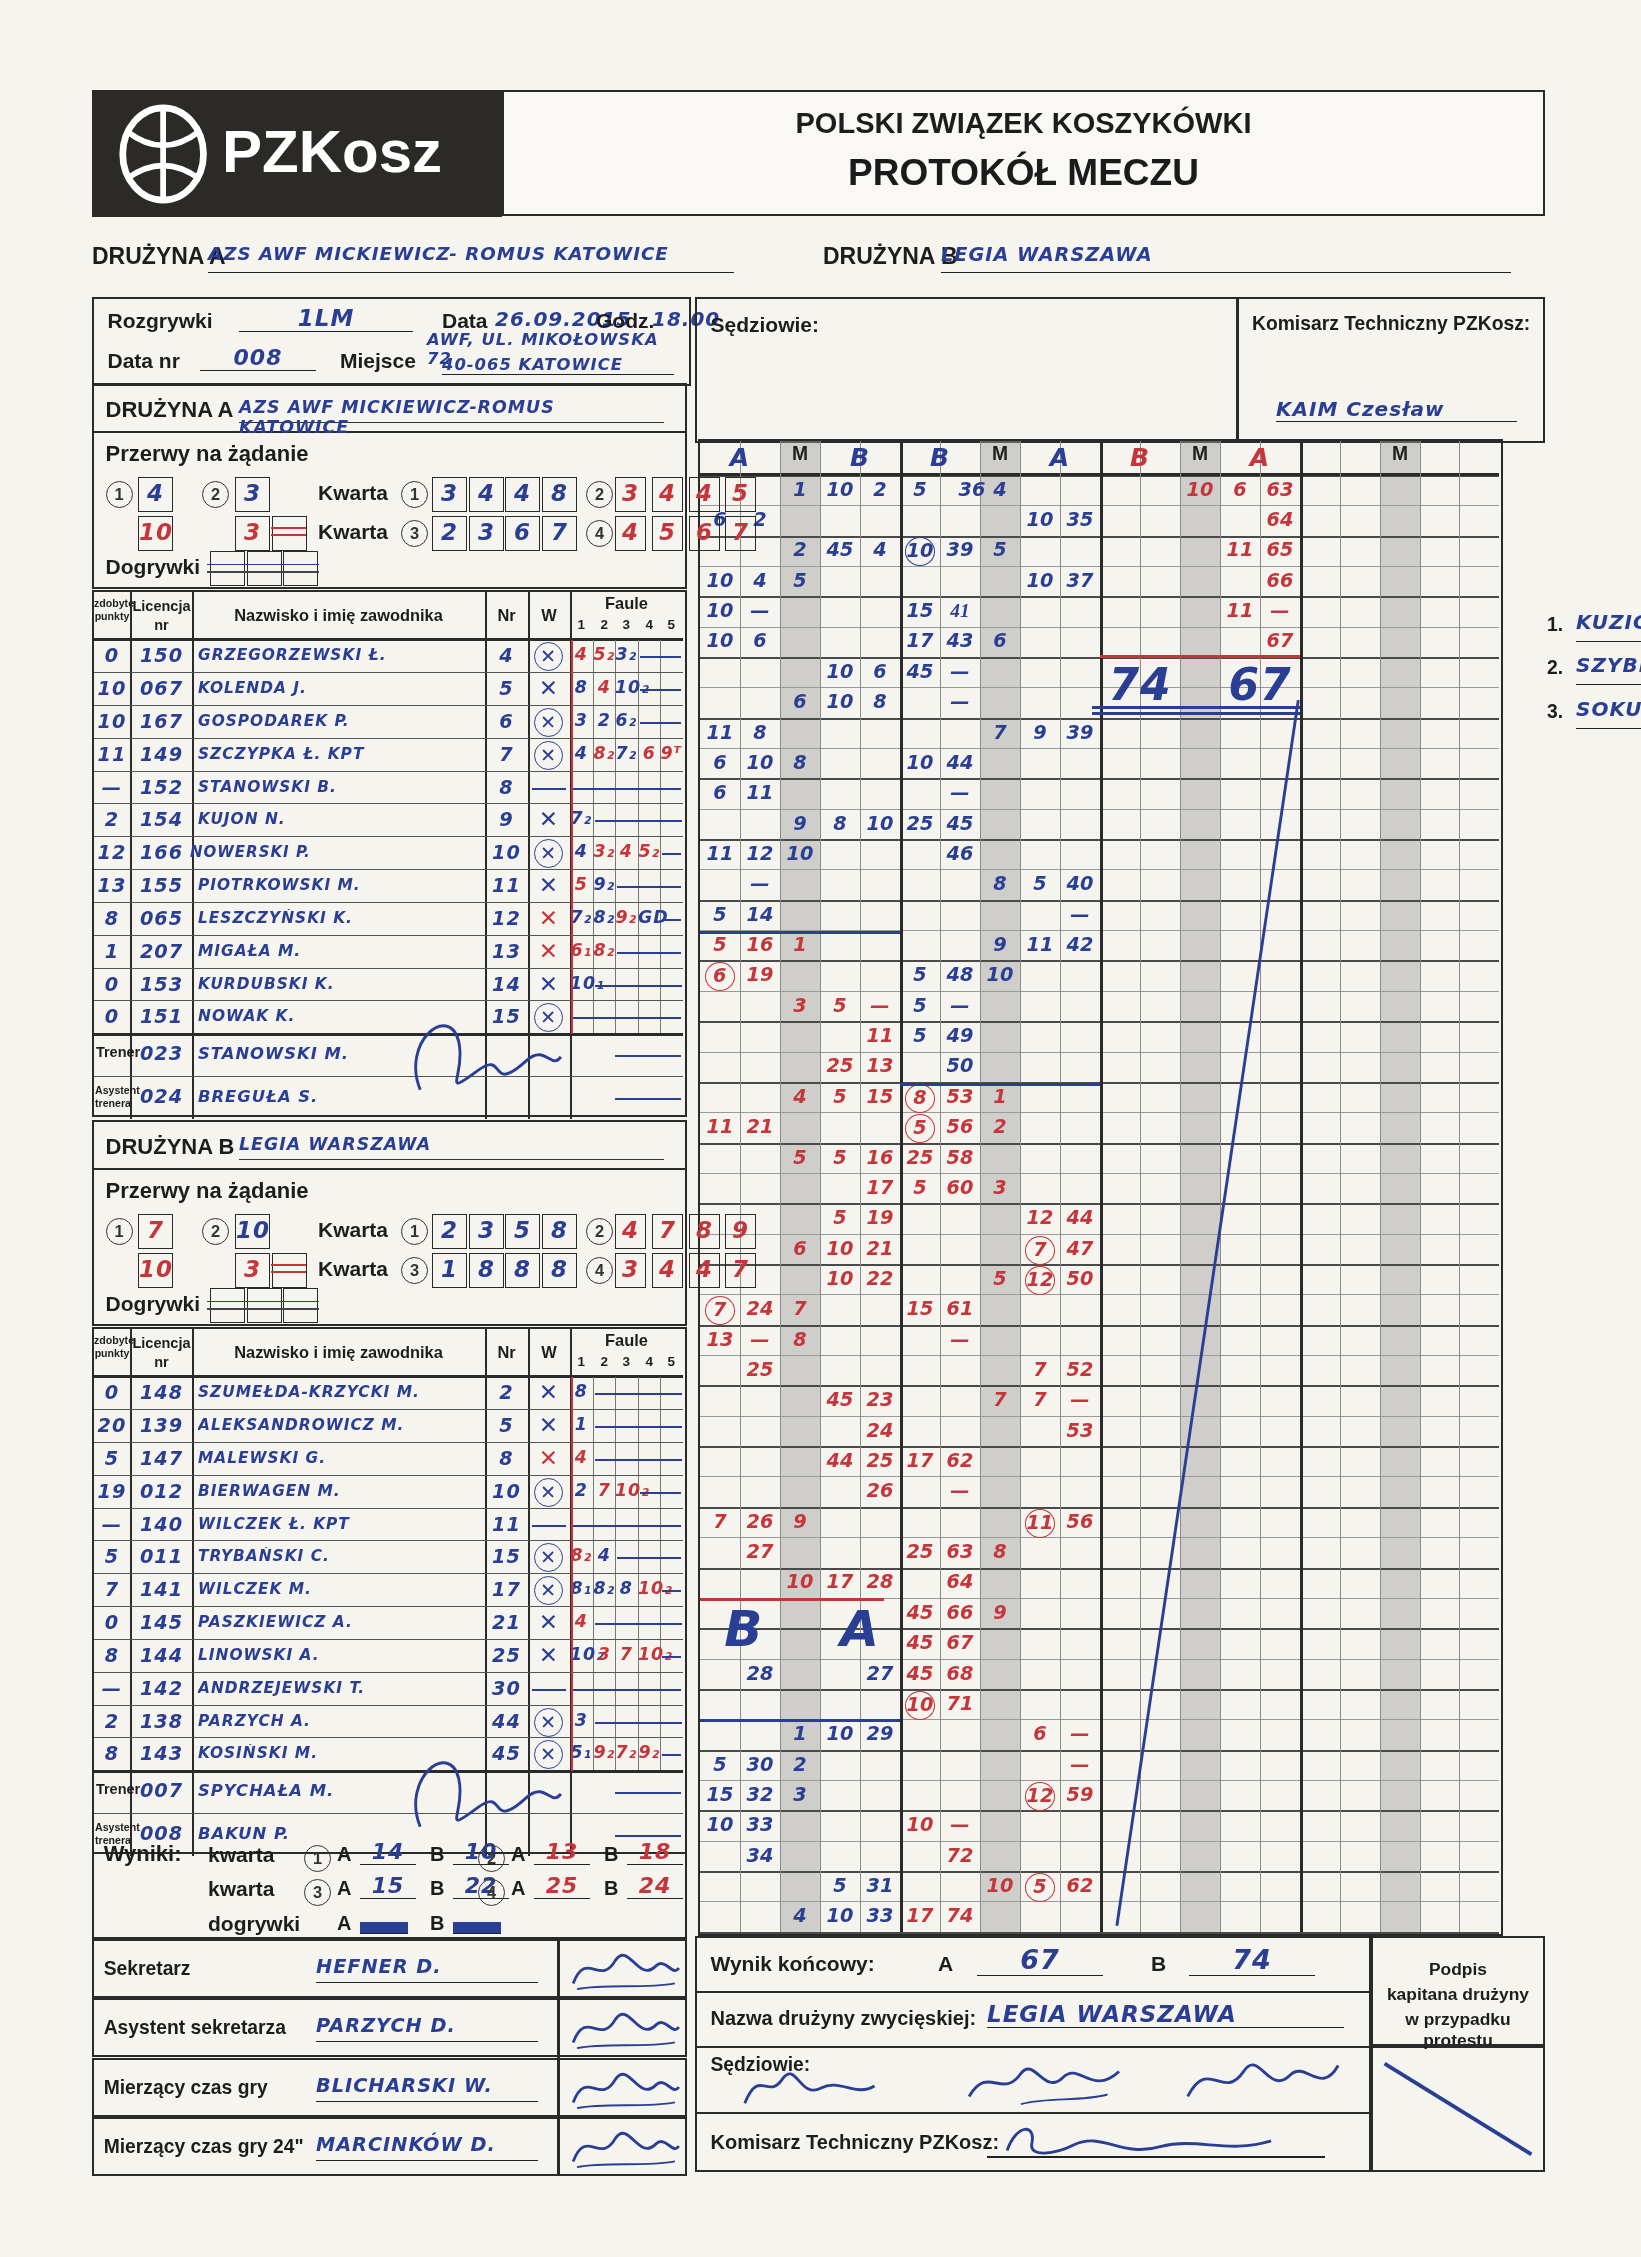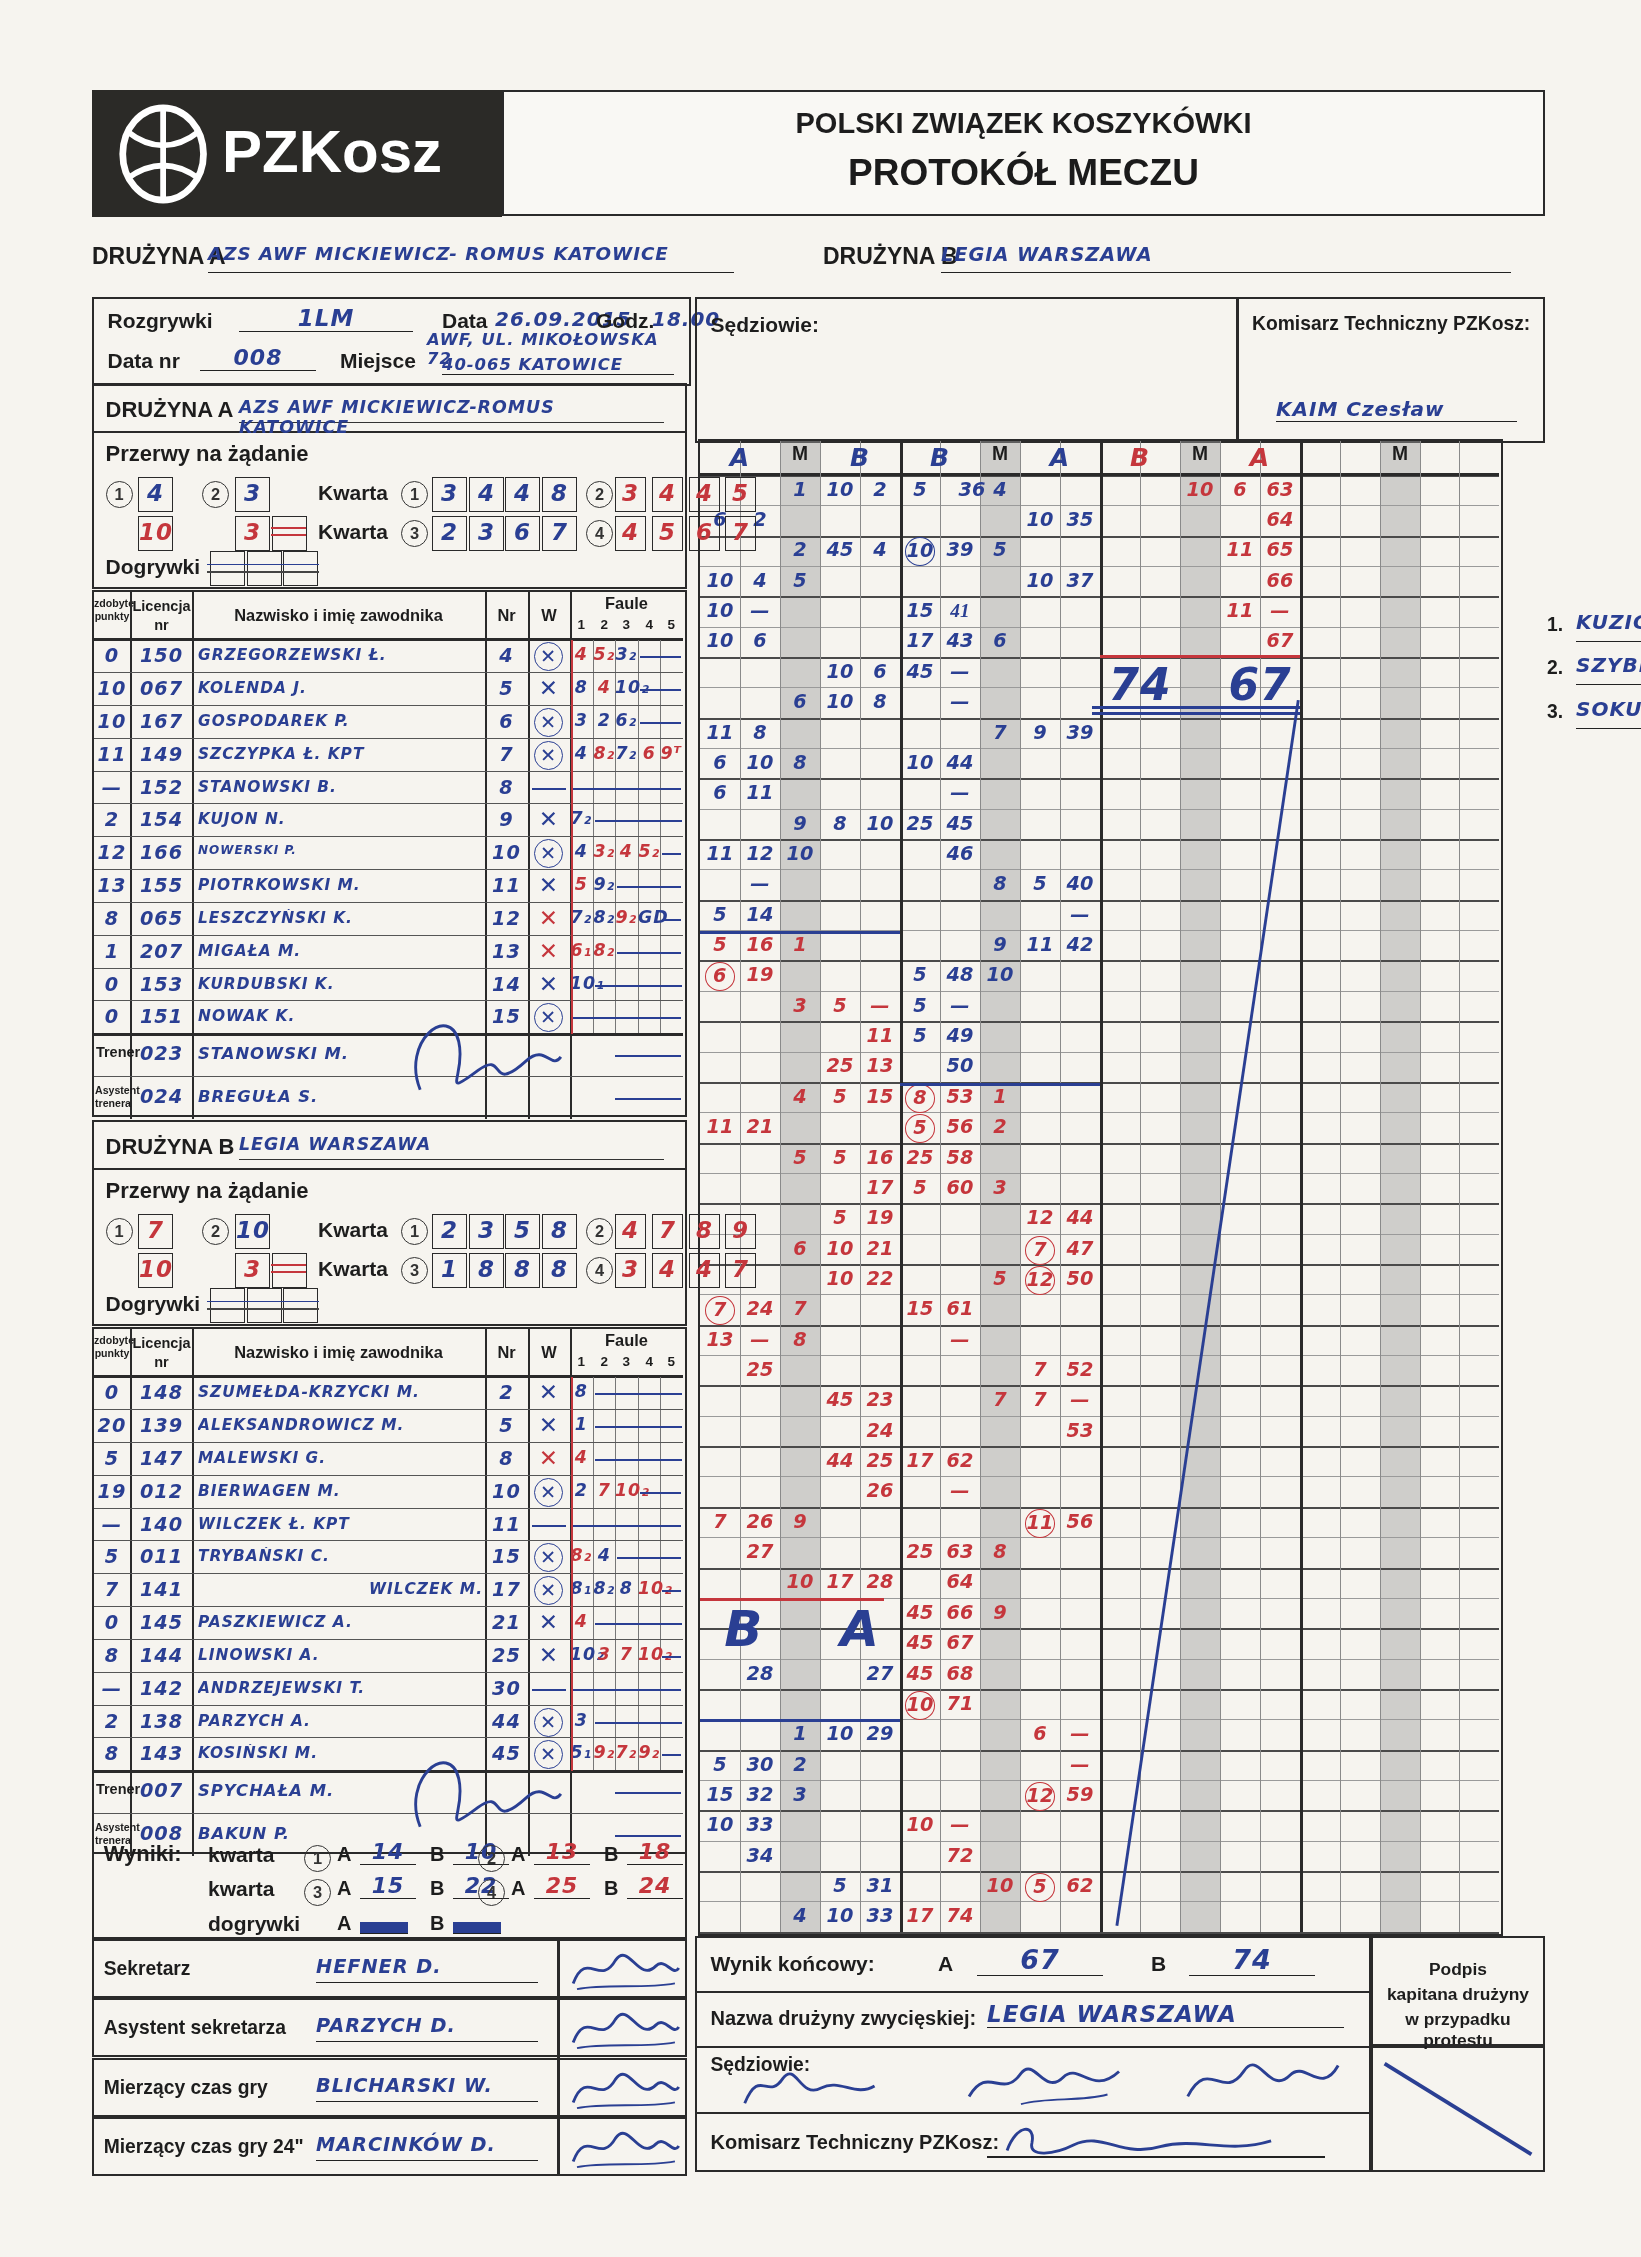--- a/index.html
+++ b/index.html
@@ -586,21 +586,21 @@
           <div class="abs hw b" style="left: 104px; top: 5.8px; width: 285px; font-size: 15.4px; white-space: nowrap; overflow: hidden;">KUJON   N.</div>
           <div class="abs hw b" style="left: 391px; top: 3.9px; width: 43px; text-align: center; font-size: 19.3px;">9</div>
           <div class="abs hw b" style="left: 434px; top: 1.9px; width: 42px; text-align: center; font-size: 23px;">✕</div>
           <div class="abs hw b" style="left: 476px; top: 3.9px; width: 22.6px; text-align: center; font-size: 17.4px;">7₂</div>
           <div class="abs" style="left: 501px; top: 16.4px; width: 87px; height: 1.9px; background: rgb(42, 63, 147);"></div>
         </div>
         <div class="abs" style="left: 0px; top: 277px; width: 589px; height: 1px; background: rgb(85, 85, 85);"></div>
         <div class="abs" style="left: 0px; top: 245px; width: 589px; height: 33px;">
           <div class="abs hw b" style="left: 0px; top: 3.9px; width: 36px; text-align: center; font-size: 19.3px;">12</div>
           <div class="abs hw b" style="left: 36px; top: 3.9px; width: 63px; text-align: center; font-size: 19.3px;">166</div>
-          <div class="abs hw b" style="left: 104px; top: 5.8px; width: 285px; font-size: 12px; white-space: nowrap; overflow: hidden;">NOWERSKI  P.</div>
+          <div class="abs hw b" style="left: 96px; top: 5.8px; width: 285px; font-size: 15px; white-space: nowrap; overflow: hidden;">NOWERSKI  P.</div>
           <div class="abs hw b" style="left: 391px; top: 3.9px; width: 43px; text-align: center; font-size: 19.3px;">10</div>
           <div class="abs hw b" style="left: 440px; top: 1.9px; width: 27px; height: 27px; border-radius: 50%; border: 1.9px solid currentcolor; text-align: center; font-size: 19.3px; line-height: 27px;">✕</div>
           <div class="abs hw b" style="left: 476px; top: 3.9px; width: 22.6px; text-align: center; font-size: 17.4px;">4</div>
           <div class="abs hw r" style="left: 499px; top: 3.9px; width: 22.6px; text-align: center; font-size: 17.4px;">3₂</div>
           <div class="abs hw r" style="left: 521px; top: 3.9px; width: 22.6px; text-align: center; font-size: 17.4px;">4</div>
           <div class="abs hw r" style="left: 544px; top: 3.9px; width: 22.6px; text-align: center; font-size: 17.4px;">5₂</div>
           <div class="abs" style="left: 568px; top: 16.4px; width: 19px; height: 1.9px; background: rgb(42, 63, 147);"></div>
         </div>
         <div class="abs" style="left: 0px; top: 310px; width: 589px; height: 1px; background: rgb(85, 85, 85);"></div>
         <div class="abs" style="left: 0px; top: 278px; width: 589px; height: 33px;">
@@ -813,21 +813,21 @@
           <div class="abs hw b" style="left: 391px; top: 3.9px; width: 43px; text-align: center; font-size: 19.3px;">15</div>
           <div class="abs hw b" style="left: 440px; top: 1.9px; width: 27px; height: 27px; border-radius: 50%; border: 1.9px solid currentcolor; text-align: center; font-size: 19.3px; line-height: 27px;">✕</div>
           <div class="abs hw r" style="left: 476px; top: 3.9px; width: 22.6px; text-align: center; font-size: 17.4px;">8₂</div>
           <div class="abs hw b" style="left: 499px; top: 3.9px; width: 22.6px; text-align: center; font-size: 17.4px;">4</div>
           <div class="abs" style="left: 523px; top: 16.4px; width: 64px; height: 1.9px; background: rgb(42, 63, 147);"></div>
         </div>
         <div class="abs" style="left: 0px; top: 277px; width: 589px; height: 1px; background: rgb(85, 85, 85);"></div>
         <div class="abs" style="left: 0px; top: 245px; width: 589px; height: 33px;">
           <div class="abs hw b" style="left: 0px; top: 3.9px; width: 36px; text-align: center; font-size: 19.3px;">7</div>
           <div class="abs hw b" style="left: 36px; top: 3.9px; width: 63px; text-align: center; font-size: 19.3px;">141</div>
-          <div class="abs hw b" style="left: 104px; top: 5.8px; width: 285px; font-size: 15.4px; white-space: nowrap; overflow: hidden; text-align: right;">WILCZEK  M.</div>
+          <div class="abs hw b" style="left: 104px; top: 5.8px; width: 285px; font-size: 15.4px; white-space: nowrap; overflow: hidden;">WILCZEK  M.</div>
           <div class="abs hw b" style="left: 391px; top: 3.9px; width: 43px; text-align: center; font-size: 19.3px;">17</div>
           <div class="abs hw b" style="left: 440px; top: 1.9px; width: 27px; height: 27px; border-radius: 50%; border: 1.9px solid currentcolor; text-align: center; font-size: 19.3px; line-height: 27px;">✕</div>
           <div class="abs hw b" style="left: 476px; top: 3.9px; width: 22.6px; text-align: center; font-size: 17.4px;">8₁</div>
           <div class="abs hw b" style="left: 499px; top: 3.9px; width: 22.6px; text-align: center; font-size: 17.4px;">8₂</div>
           <div class="abs hw b" style="left: 521px; top: 3.9px; width: 22.6px; text-align: center; font-size: 17.4px;">8</div>
           <div class="abs hw r" style="left: 544px; top: 3.9px; width: 22.6px; text-align: center; font-size: 17.4px;">10₂</div>
           <div class="abs" style="left: 568px; top: 16.4px; width: 19px; height: 1.9px; background: rgb(42, 63, 147);"></div>
         </div>
         <div class="abs" style="left: 0px; top: 310px; width: 589px; height: 1px; background: rgb(85, 85, 85);"></div>
         <div class="abs" style="left: 0px; top: 278px; width: 589px; height: 33px;">

